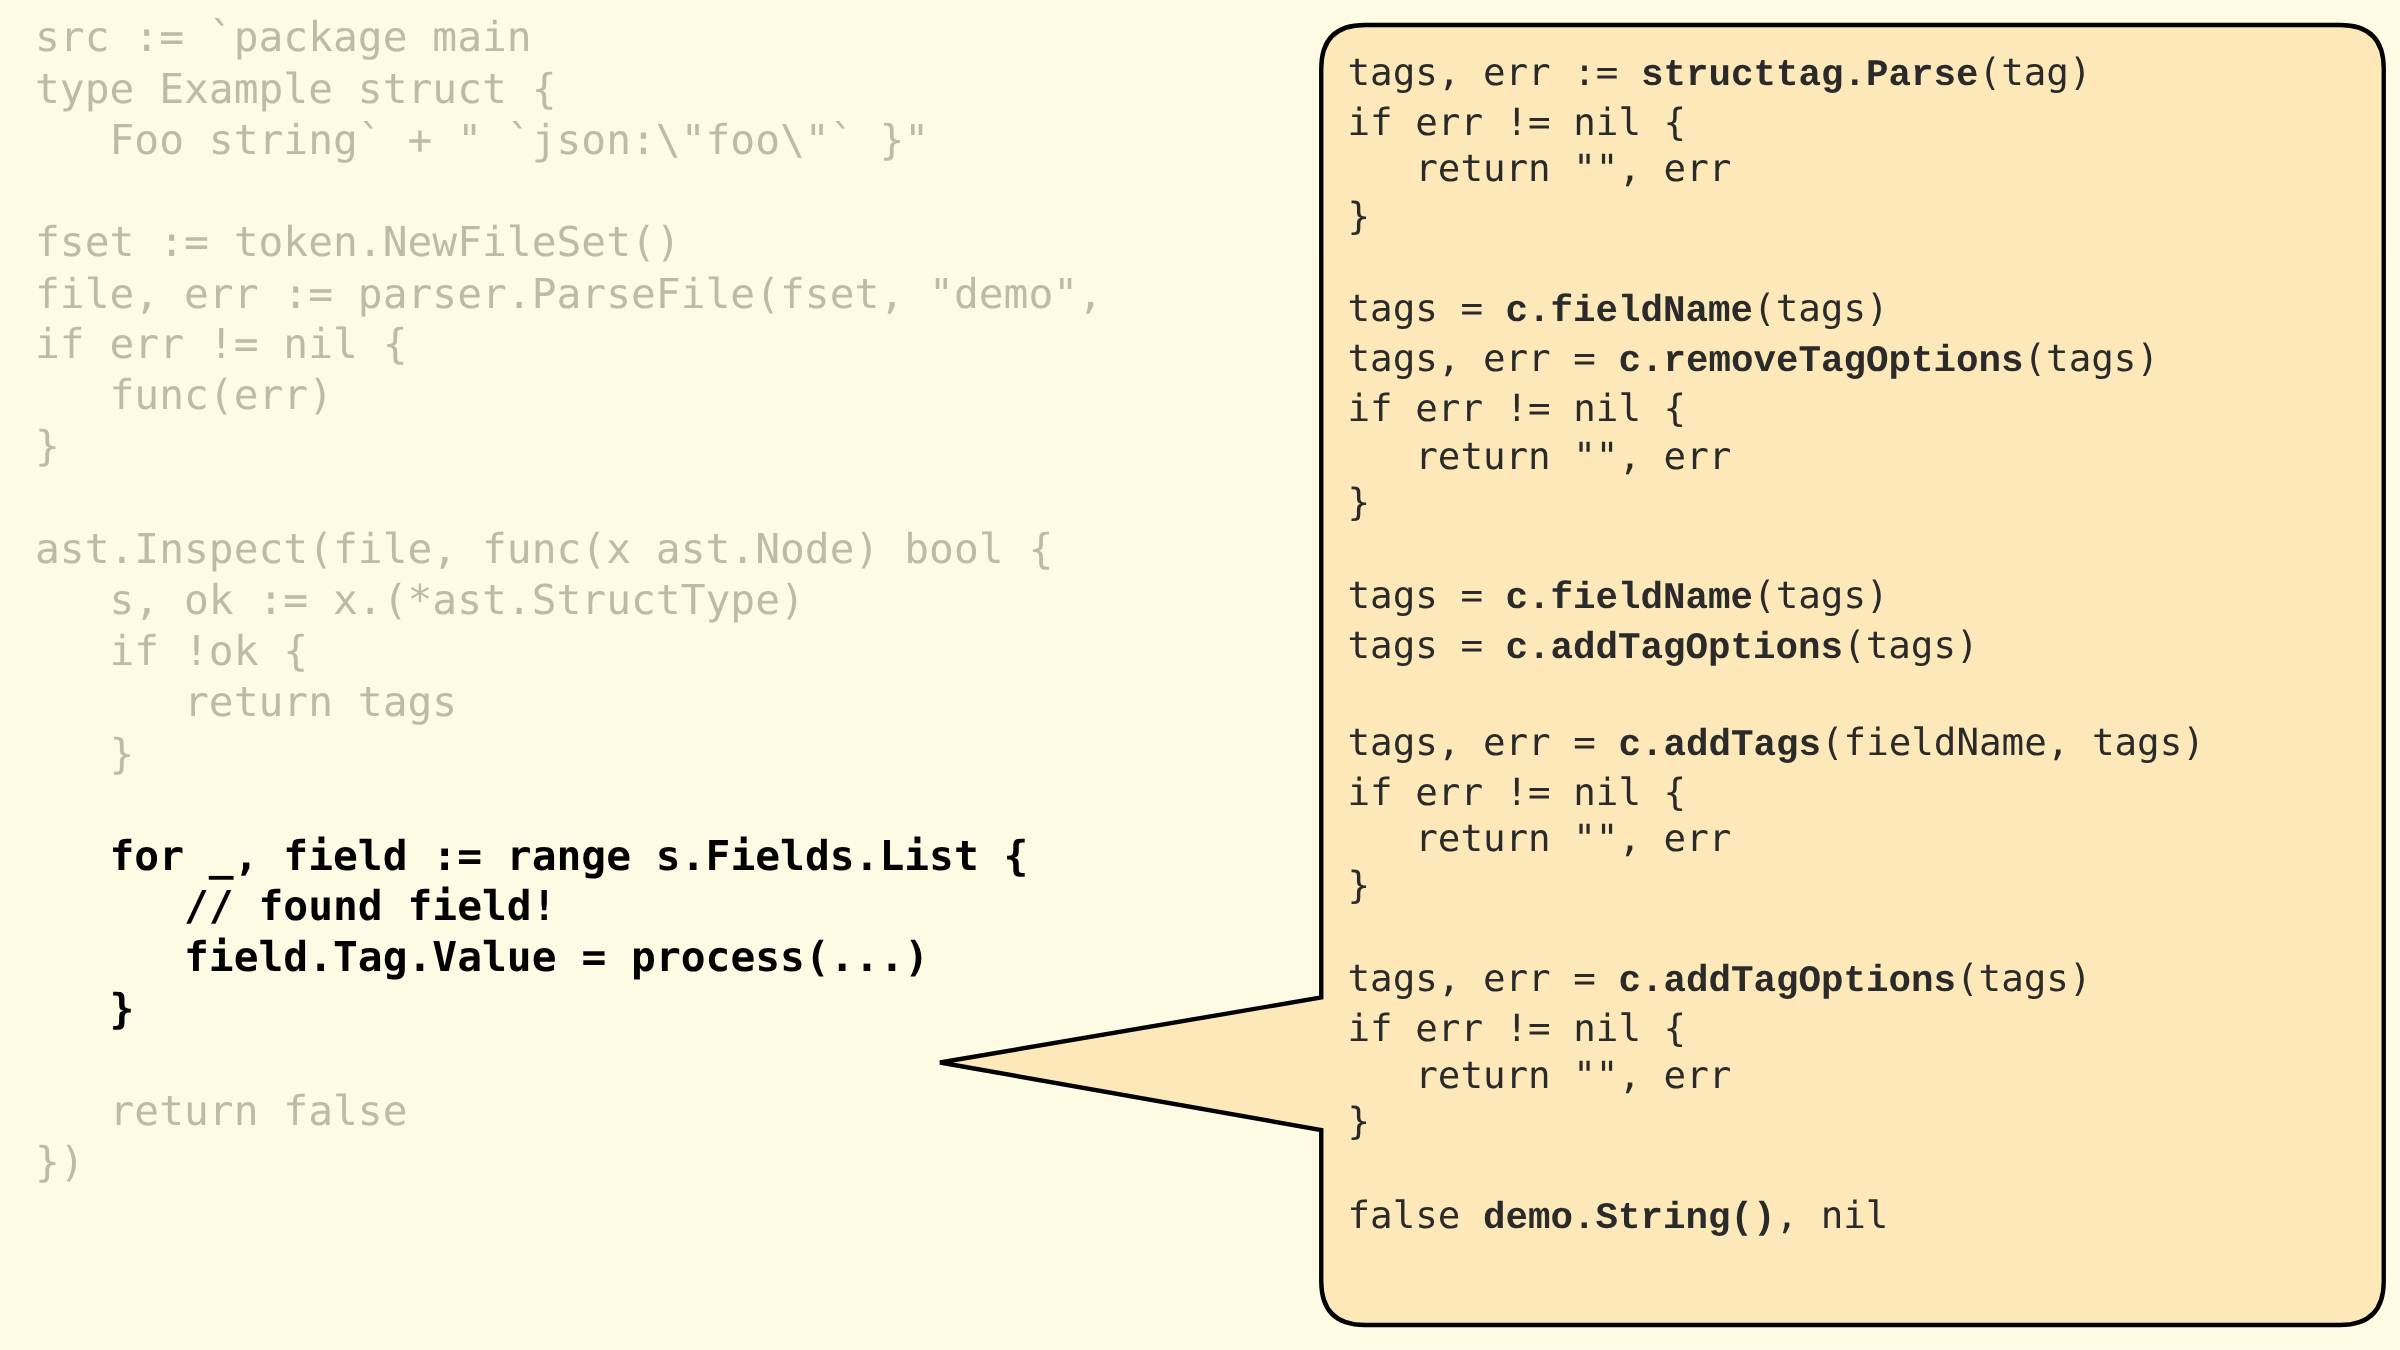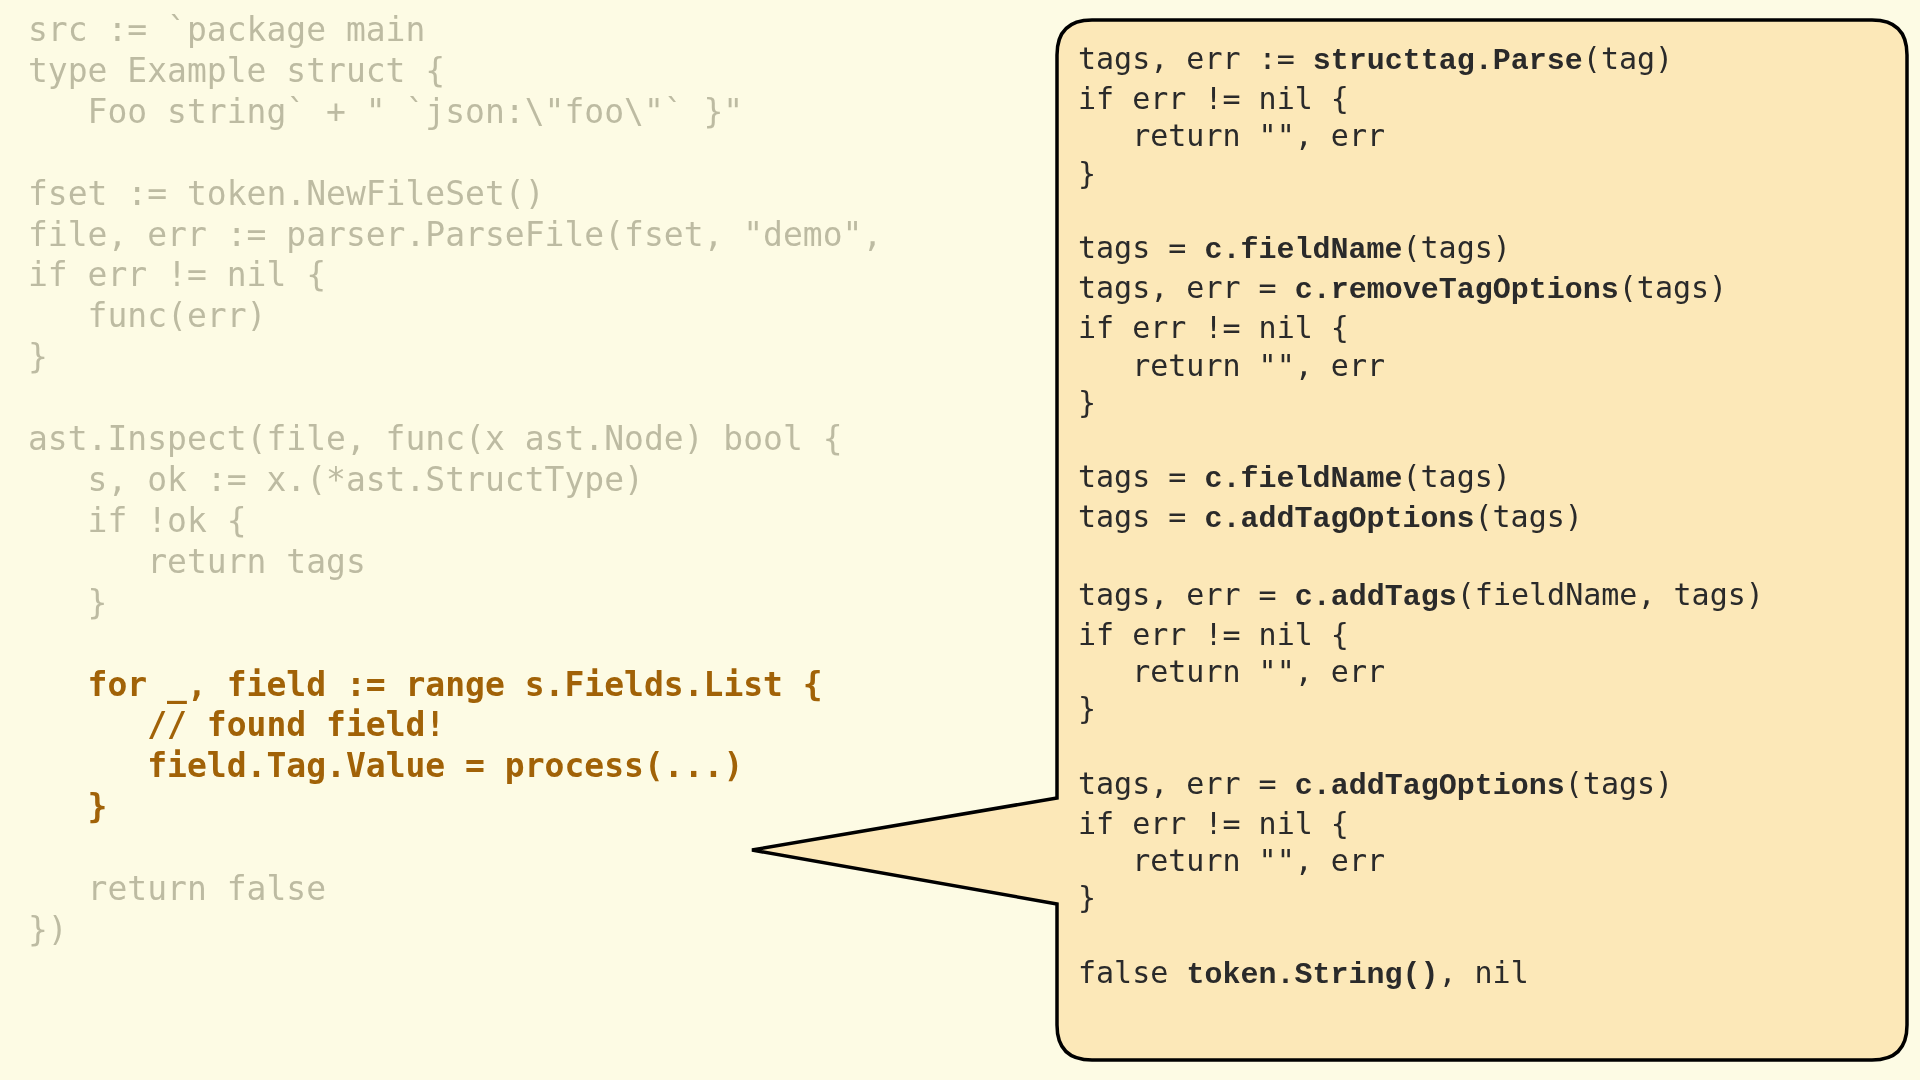--- a/index.html
+++ b/index.html
@@ -20,21 +20,21 @@
     position: absolute;
     left: 28px;
     top: 10px;
     width: 1020px;
     font-size: 33px;
     line-height: 1.24;
     color: #bdbba2;
     white-space: pre;
   }
   .left-code .hl {
-    color: #a16207;
+    color: #000000;
     font-weight: 700;
   }
   .callout-wrap {
     position: absolute;
     left: 712px;
     top: 10px;
     width: 1210px;
     height: 1060px;
   }
   .callout-wrap svg {
@@ -121,15 +121,15 @@
 <span>tags, err = </span><span class="b">c.addTags</span><span>(fieldName, tags)</span>
 <span>if err != nil {</span>
 <span>   return "", err</span>
 <span>}</span>
 <span></span>
 <span>tags, err = </span><span class="b">c.addTagOptions</span><span>(tags)</span>
 <span>if err != nil {</span>
 <span>   return "", err</span>
 <span>}</span>
 <span></span>
-<span>false </span><span class="b">token.String()</span><span>, nil</span></div>
+<span>false </span><span class="b">demo.String()</span><span>, nil</span></div>
 
 </div>
 
 </body></html>

